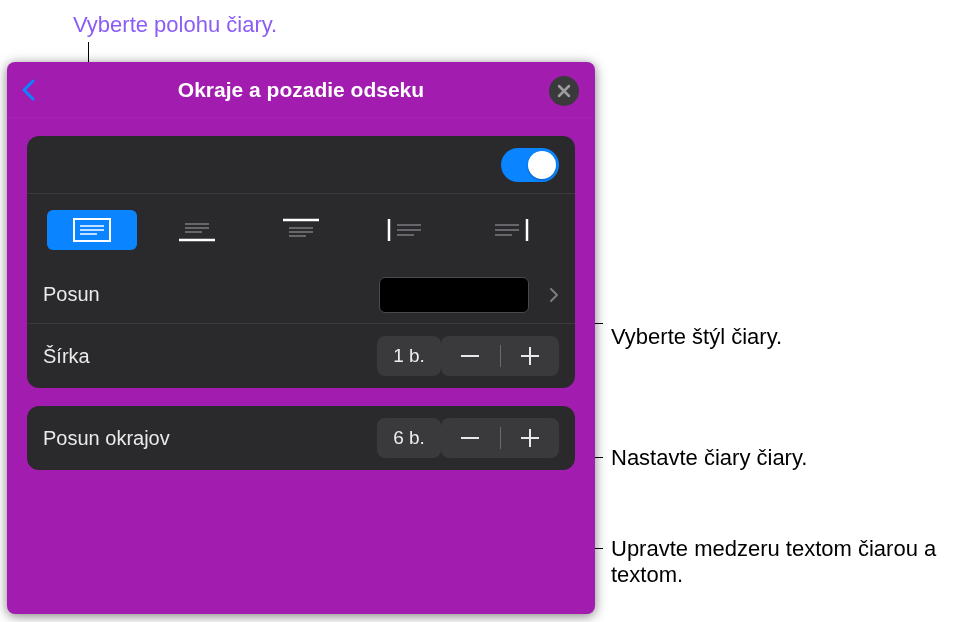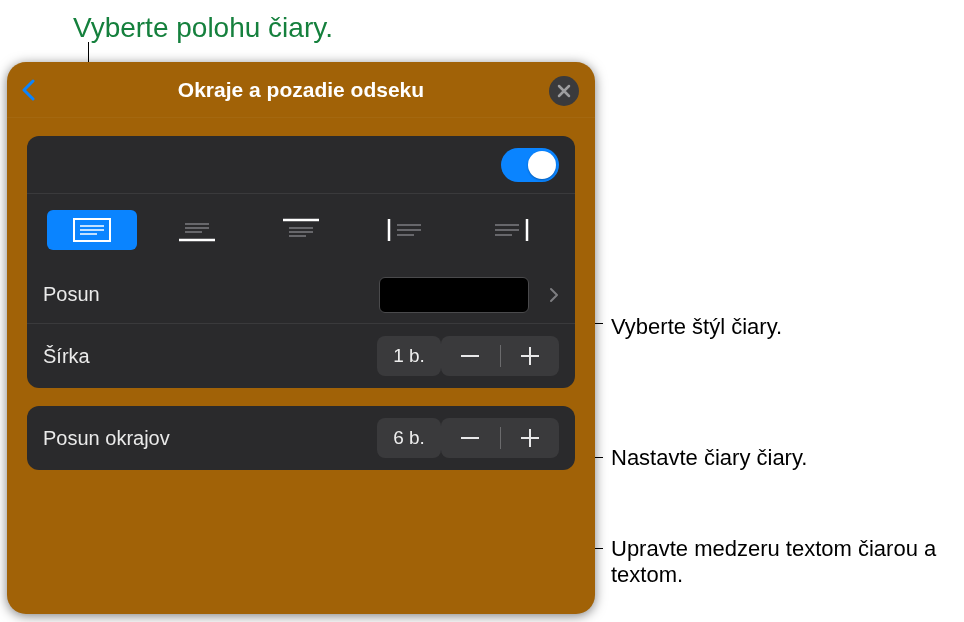--- a/index.html
+++ b/index.html
@@ -9,22 +9,22 @@
       width: 964px;
       height: 622px;
       position: relative;
       overflow: hidden;
     }
 
     .annotation-top {
       position: absolute;
       top: 12px;
       left: 73px;
-      font-size: 28px;
-      color: #15803d;
+      font-size: 22px;
+      color: #8b5cf6;
     }
     .line-top {
       position: absolute;
       left: 88px;
       top: 42px;
       width: 1px;
       height: 189px;
       background: #000;
     }
     .line-top::after {
@@ -55,22 +55,22 @@
       background: #000;
       border-radius: 50%;
     }
 
     .panel {
       position: absolute;
       left: 7px;
       top: 62px;
       width: 588px;
       height: 552px;
-      background: #a16207;
-      border-radius: 19px;
+      background: #a21caf;
+      border-radius: 8px;
       box-shadow: 0 2px 12px rgba(0,0,0,0.5);
       color: #e9e9ea;
     }
 
     .panel-header {
       position: relative;
       height: 56px;
       display: flex;
       align-items: center;
       justify-content: center;
@@ -204,21 +204,21 @@
       width: 2px; height: 18px;
       background: #e9e9ea;
     }
   </style>
 </head>
 <body>
 
 <div class="annotation-top">Vyberte polohu čiary.</div>
 <div class="line-top"></div>
 
-<div class="ann-right" style="top:314px">Vyberte štýl čiary.</div>
+<div class="ann-right" style="top:324px">Vyberte štýl čiary.</div>
 <div class="ann-line" style="top:323px; left:557px; width:46px"></div>
 
 <div class="ann-right" style="top:445px">Nastavte čiary čiary.</div>
 <div class="ann-line" style="top:457px; left:557px; width:46px"></div>
 
 <div class="ann-right" style="top:536px">Upravte medzeru textom čiarou a textom.</div>
 <div class="ann-line" style="top:548px; left:557px; width:46px"></div>
 
 <div class="panel">
 

